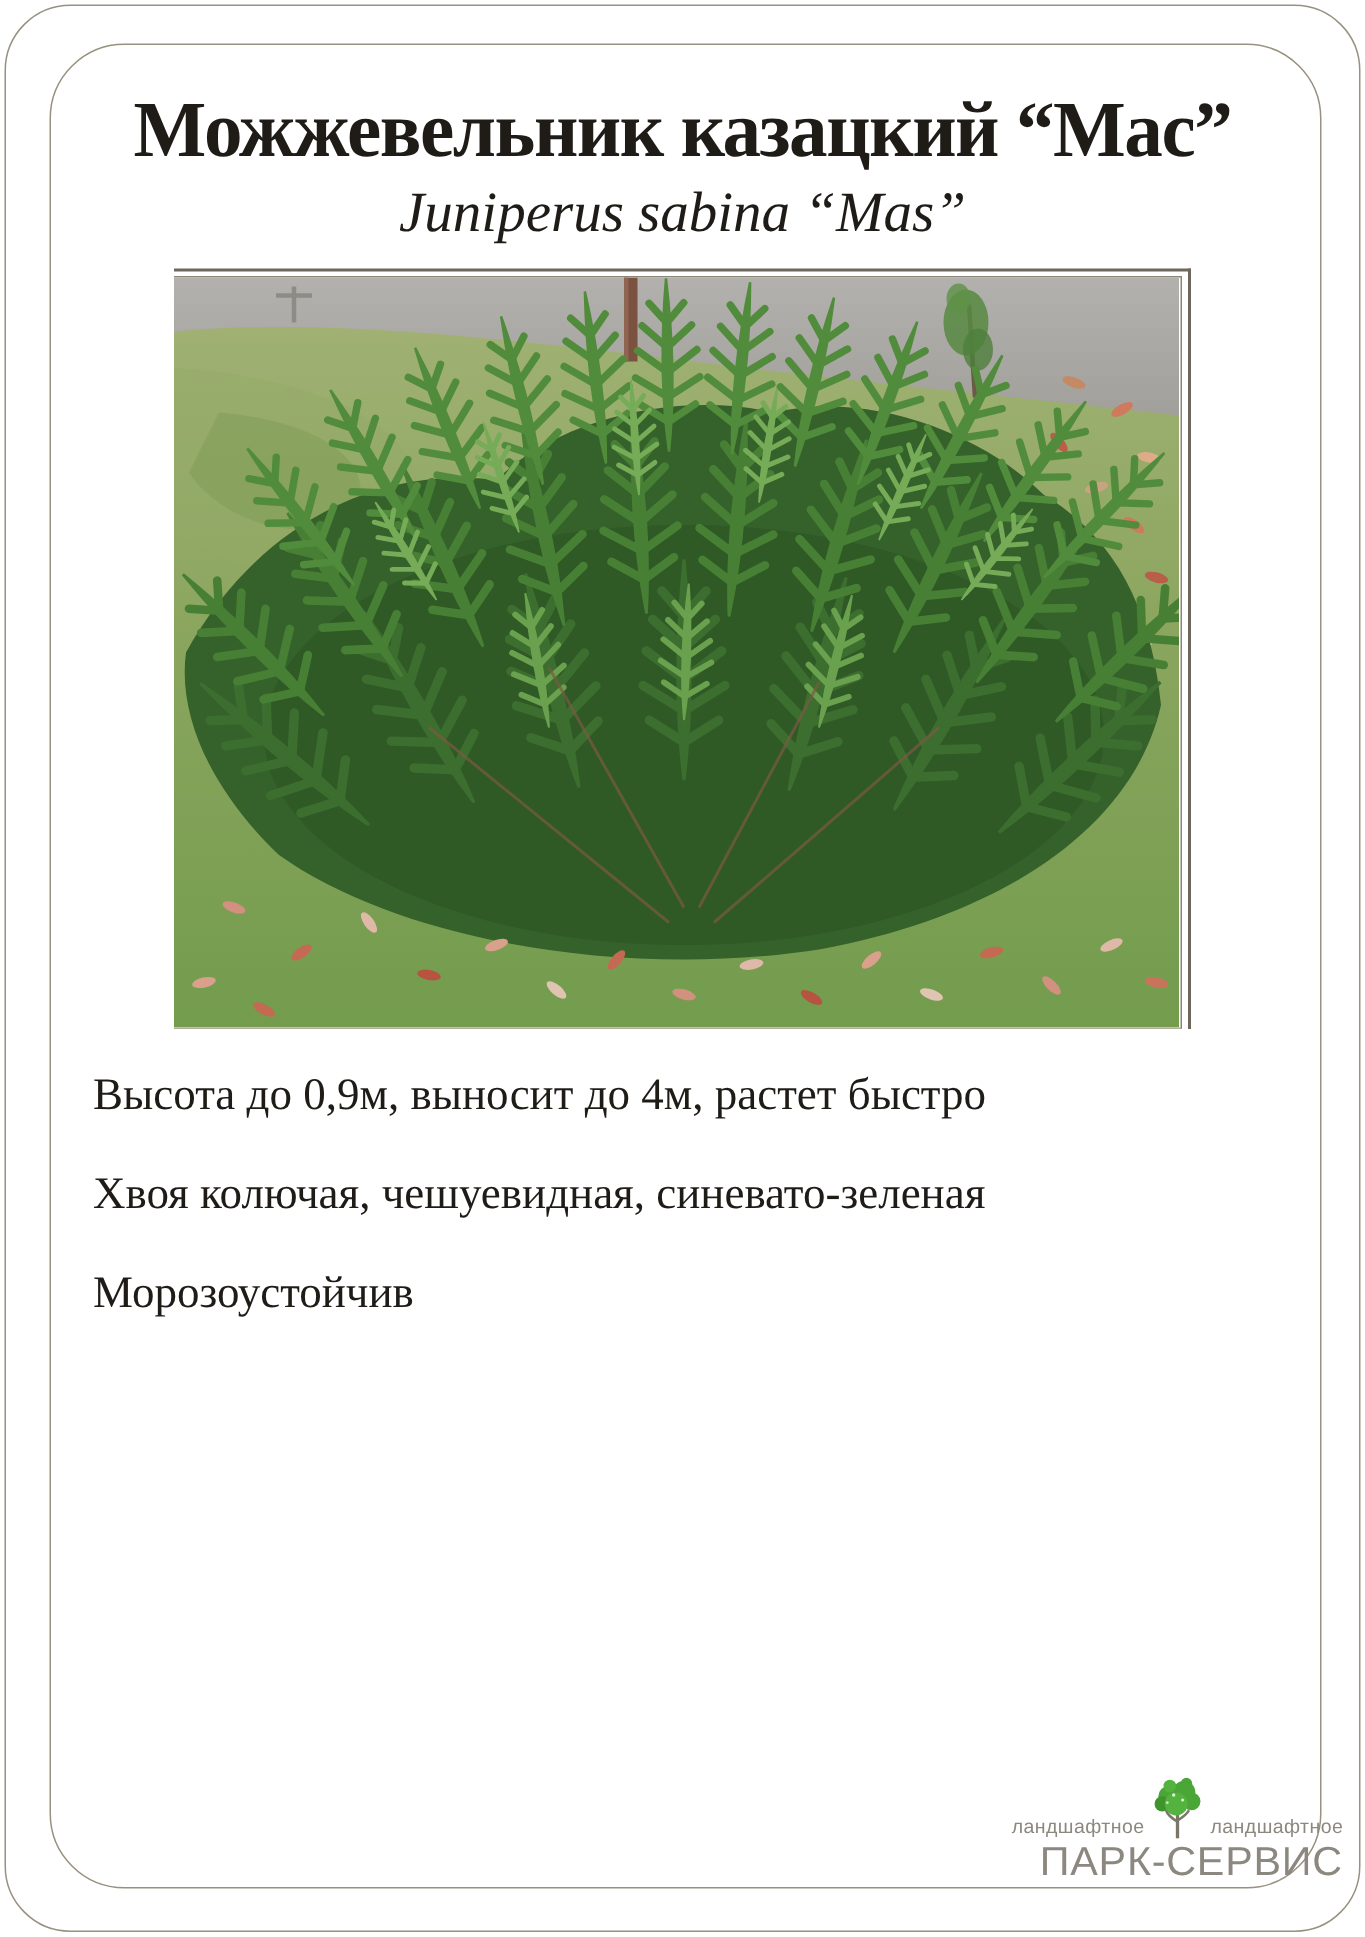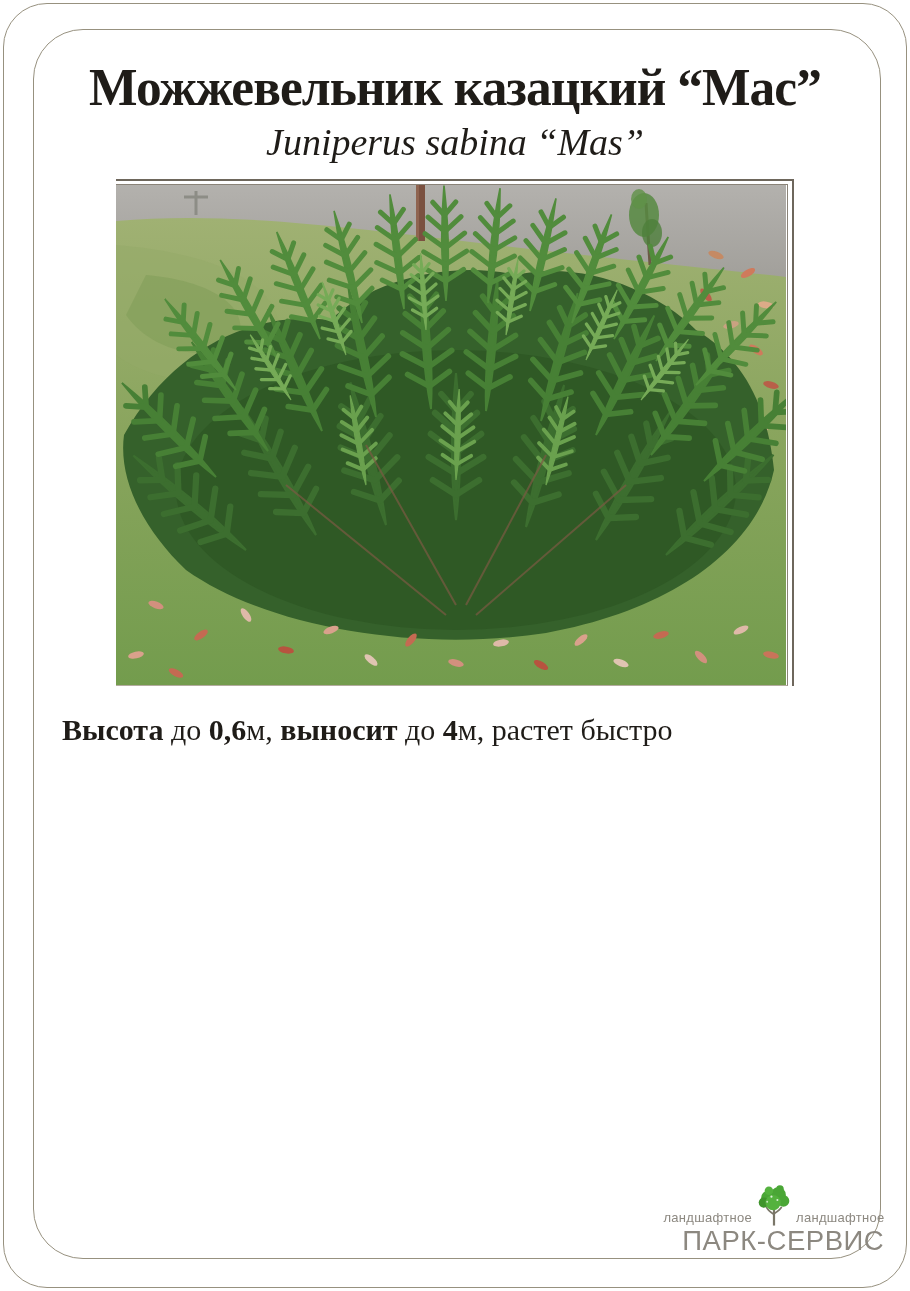--- a/index.html
+++ b/index.html
@@ -56,24 +56,24 @@
     border-bottom:1px solid #b3ac9e;
     font-size:0;line-height:0;
   }
   .photo-inner svg{display:block;width:670px;height:500px;}
   .specs{
     margin:24px 10px 0 12px;
     text-align:left;
     font-size:30px;line-height:1.36;
   }
   .specs p{margin:0 0 25px 0;}
-  .specs .b{font-weight:bold;margin-top:26px;}
+  .specs .b{font-weight:normal;margin-top:26px;}
   
   .logo{
-    position:absolute;right:46px;bottom:36px;
+    position:absolute;right:35px;bottom:36px;
     width:180px;
     font-family:"Liberation Sans","DejaVu Sans",sans-serif;
     color:#8c8880;
     text-align:center;
   }
   .logo-row{
     display:flex;align-items:flex-end;justify-content:center;
     gap:5px;
   }
   .logo-word{
@@ -239,21 +239,23 @@
               <use href="#leaf" x="655" y="470" fill="#c9745a" transform="rotate(12 655 470)"></use>
               <use href="#leaf" x="20" y="470" fill="#d9a18c" transform="rotate(-12 20 470)"></use>
               <use href="#leaf" x="60" y="488" fill="#c46a52" transform="rotate(28 60 488)"></use>
             </g>
           </svg>
         </div>
       </div>
     </div>
 
     <div class="specs">
-      <p><span class="b">Высота</span><span> до </span><span class="b">0,6</span><span>м, </span><span class="b">выносит</span><span> до </span><span class="b">4</span><span>м, растет быстро</span></p>
+      <p><span class="b">Высота</span><span> до </span><span class="b">0,9</span><span>м, </span><span class="b">выносит</span><span> до </span><span class="b">4</span><span>м, растет быстро</span></p>
+      <p><span class="b">Хвоя</span><span> колючая, чешуевидная, синевато-зеленая</span></p>
+      <p><span class="b">Морозоустойчив</span></p>
     </div>
 
   </div>
 
   <div class="logo">
     <div class="logo-row">
       <span class="logo-word">ландшафтное</span>
       <svg class="logo-tree" viewBox="0 0 40 48">
         <line x1="20" y1="47" x2="20" y2="28" stroke="#7a7668" stroke-width="2.6"></line>
         <path d="M20,34 C15,31 12,28 11,25 M20,33 C25,30 28,27 29,25" fill="none" stroke="#7a7668" stroke-width="2"></path>

